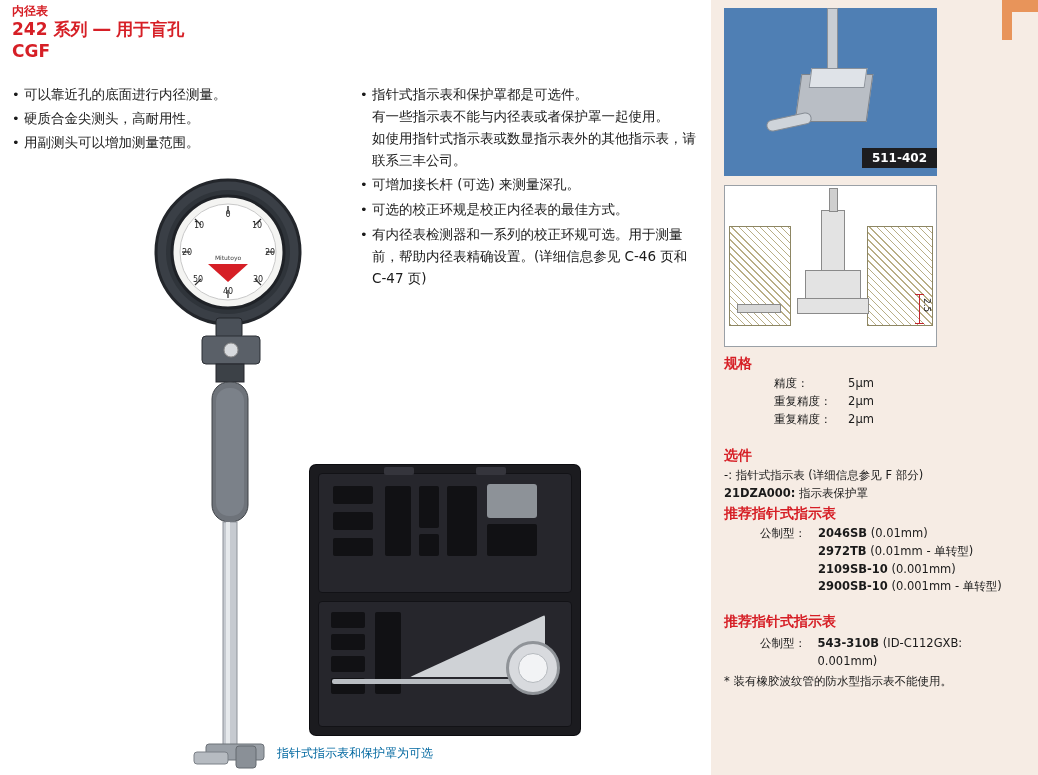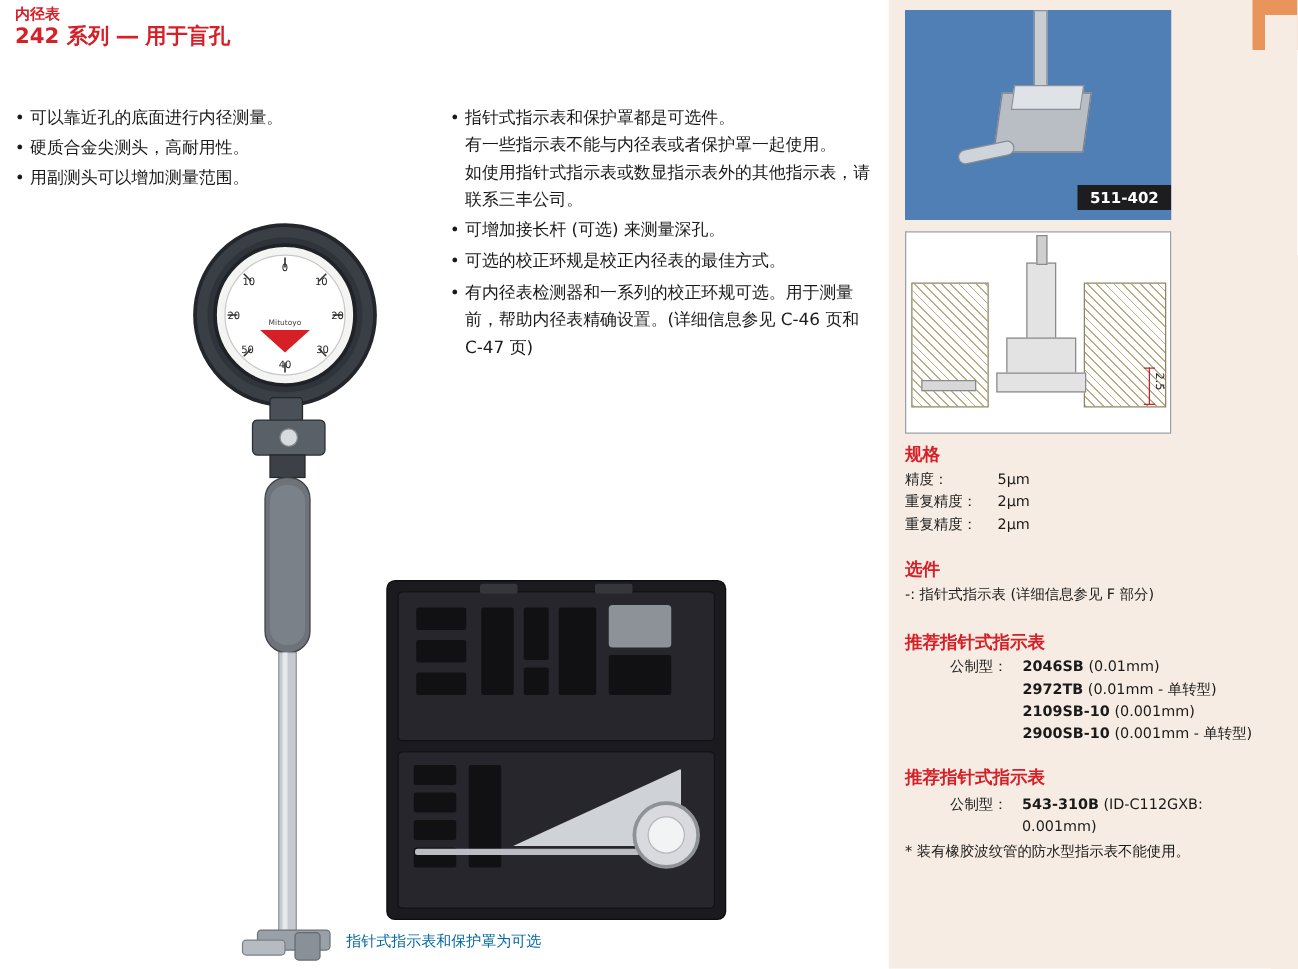--- a/index.html
+++ b/index.html
@@ -151,38 +151,39 @@
     writing-mode: vertical-rl;
   }
 
   
   .r-head {
     position:absolute; left:724px; font-size:14px; font-weight:bold; color:#d61f26;
   }
   .r-text {
     position:absolute; left:724px; font-size:11.5px; color:#1a1a1a; line-height:1.55;
   }
-  .spec-row { display:flex; }
+  .spec-row { display:flex;justify-content:center; }
   .spec-row .k { width:74px; }
   .spec-row .v { width:auto; }
   .opt-row { white-space:nowrap; }
   .b { font-weight:bold; }
   .ind-row { display:flex;margin-left:36px; }
   .ind-row .k { width:58px; }
   .ind-row .v { }
 </style>
 </head>
 <body>
 
 <div id="right-band"></div>
 <div id="corner-tab"></div>
 
 <div id="title-block">
   <div class="ttl" id="ttl1">内径表</div>
   <div class="ttl" id="ttl2">242 系列 ― 用于盲孔</div>
+  <div class="ttl" id="ttl3">CGF</div>
 </div>
 
 <div class="bullets" id="col-left">
   <div class="bullet">
     <span class="dot">•</span>
     <span class="txt">可以靠近孔的底面进行内径测量。</span>
   </div>
   <div class="bullet">
     <span class="dot">•</span>
     <span class="txt">硬质合金尖测头，高耐用性。</span>
@@ -326,20 +327,23 @@
     <span class="k">重复精度：</span>
     <span class="v">2µm</span>
   </div>
 </div>
 
 <div class="r-head" style="top:447px;">选件</div>
 <div class="r-text" style="top:467px; width:300px;">
   <div class="opt-row">
     <span>-:</span><span> 指针式指示表 (详细信息参见 F 部分)</span>
   </div>
+  <div class="opt-row">
+    <span class="b">21DZA000:</span><span> 指示表保护罩</span>
+  </div>
 </div>
 
 <div class="r-head" style="top:505px;">推荐指针式指示表</div>
 <div class="r-text" style="top:525px; width:300px;">
   <div class="ind-row">
     <span class="k">公制型：</span>
     <span class="v"><span class="b">2046SB</span> <span>(0.01mm)</span></span>
   </div>
   <div class="ind-row">
     <span class="k"></span>

